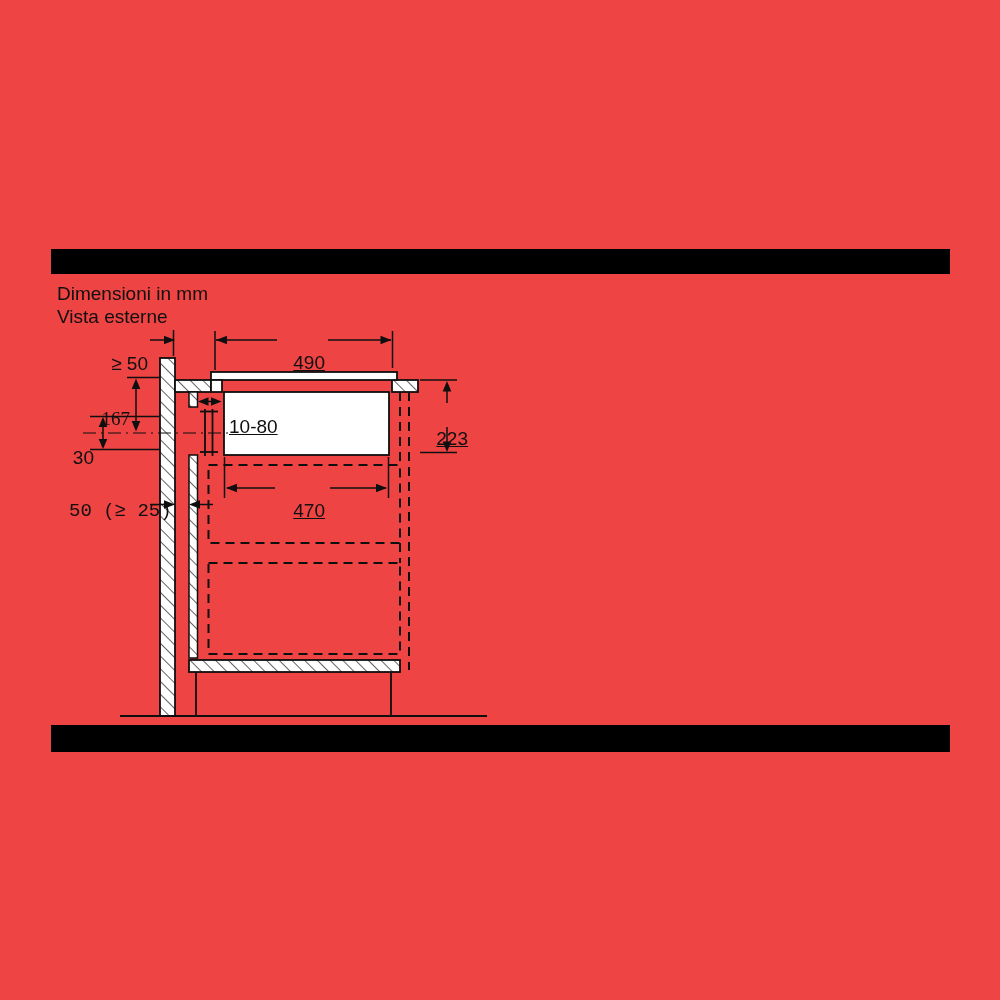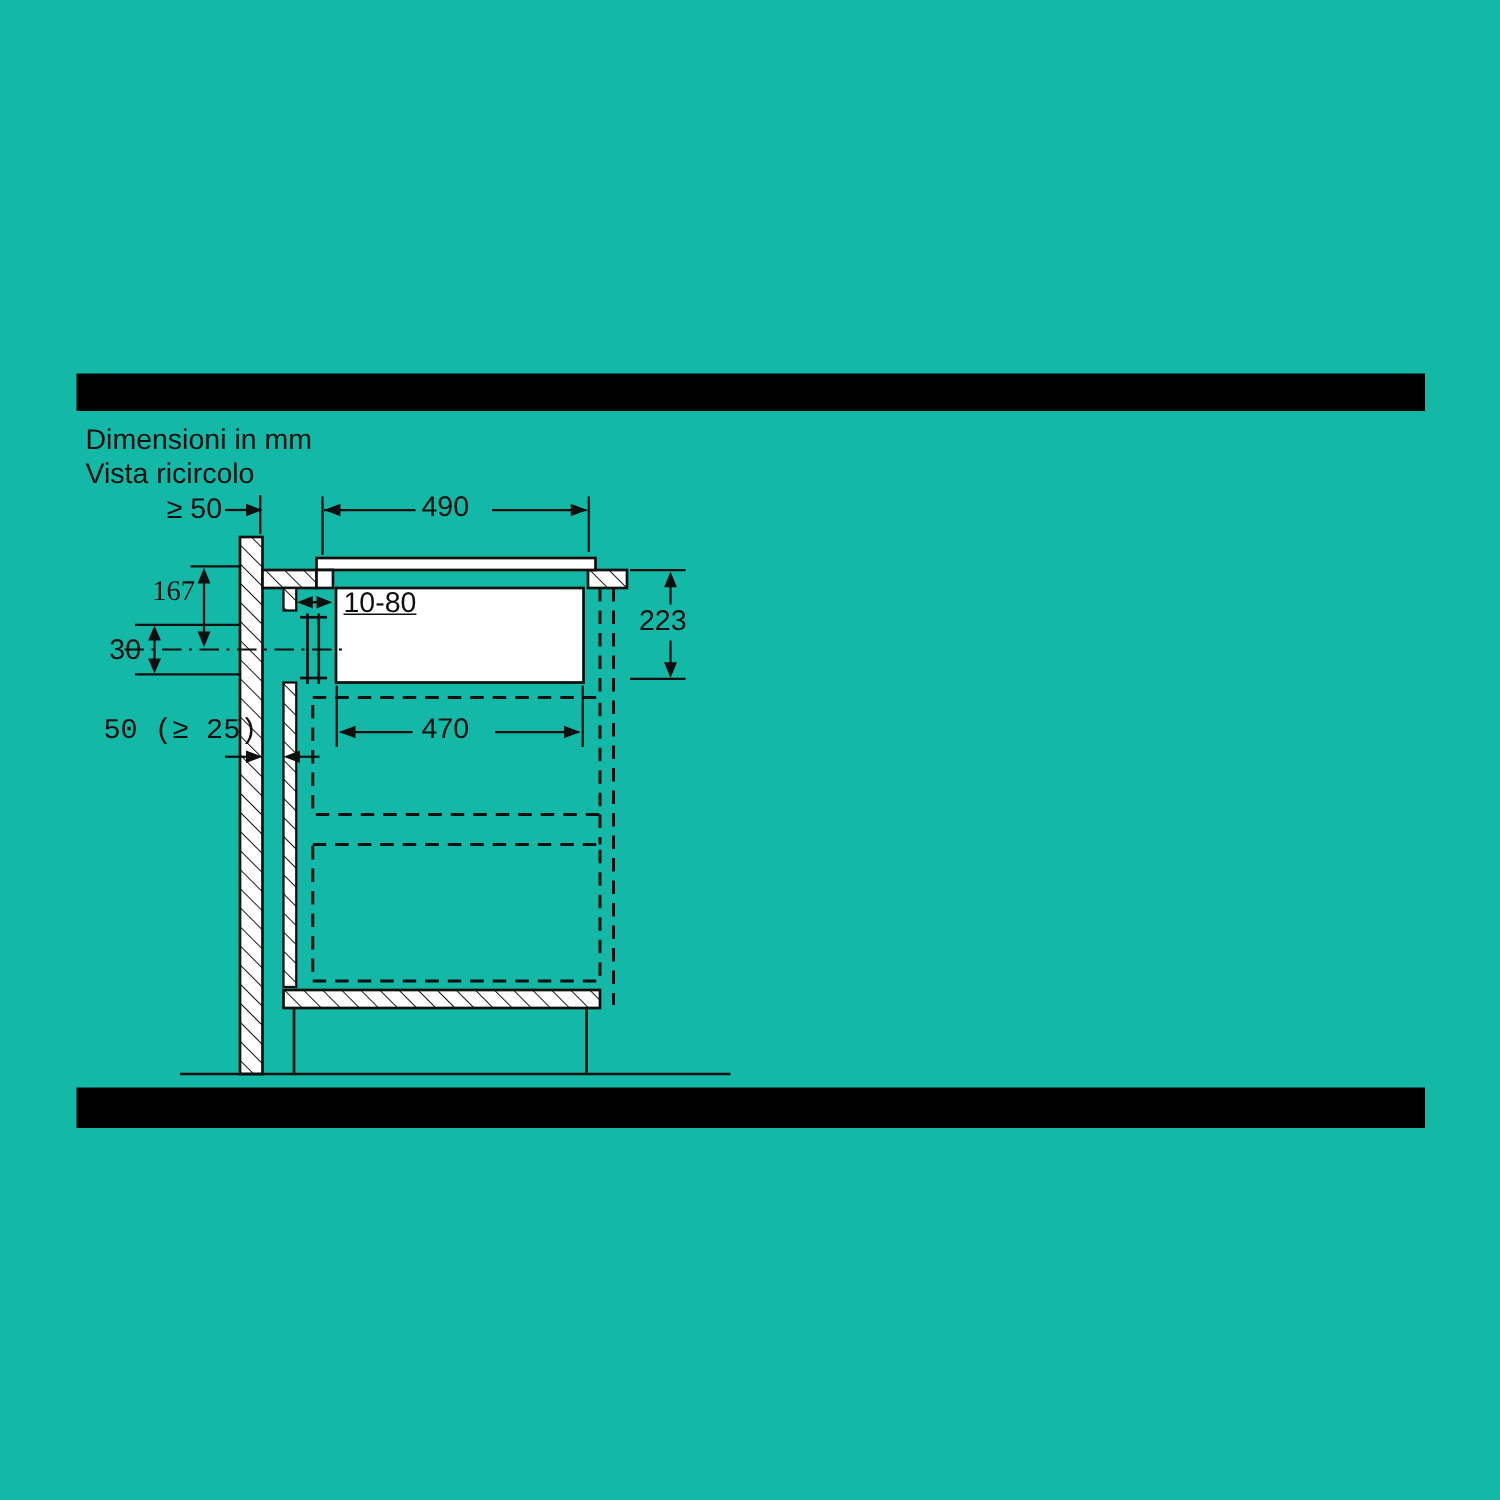--- a/index.html
+++ b/index.html
@@ -1,41 +1,41 @@
 <!DOCTYPE html>
 <html><head>
 <meta charset="utf-8">
 <style>
   html,body{margin:0;padding:0;background:#ffffff;}
   .canvas{
-    position:relative;width:1000px;height:1000px;background:#14b8a6;overflow:hidden;
+    position:relative;width:1000px;height:1000px;background:#ef4444;overflow:hidden;
     font-family:"Liberation Sans","DejaVu Sans",sans-serif;color:#0f0f0f;
   }
   .bar{position:absolute;left:51px;width:899px;background:#000000;}
   .bar.top{top:249px;height:25px;}
   .bar.bottom{top:725px;height:27px;}
   .title{position:absolute;left:57px;top:282px;font-size:19px;line-height:23px;color:#0f0f0f;}
   .note{position:absolute;left:508px;top:328px;font-size:19px;line-height:23.5px;color:#0f0f0f;}
   .note div{white-space:nowrap;}
-  .dim{position:absolute;font-size:19px;line-height:20px;color:#0f0f0f;white-space:nowrap;}
+  .dim{position:absolute;font-size:19px;line-height:20px;color:#0f0f0f;white-space:nowrap;margin-top:24px;}
   .dim.r{text-align:right;}
-  .dim.c{text-align:left;}
+  .dim.c{text-align:right;text-decoration:underline;}
   svg{position:absolute;left:0;top:0;}
 </style>
 </head>
 <body>
 
 <div class="canvas">
 
   <div class="bar top"></div>
   <div class="bar bottom"></div>
 
   <div class="title">
     <div>Dimensioni in mm</div>
-    <div>Vista ricircolo</div>
+    <div>Vista esterne</div>
   </div>
 
 
   <svg width="1000" height="1000" viewBox="0 0 1000 1000">
     <defs>
       <pattern id="hatch" width="9" height="9" patternUnits="userSpaceOnUse" patternTransform="rotate(-45)">
         <rect width="9" height="9" fill="#ffffff"></rect>
         <line x1="0" y1="0" x2="0" y2="9" stroke="#0f0f0f" stroke-width="1.3"></line>
       </pattern>
     </defs>

